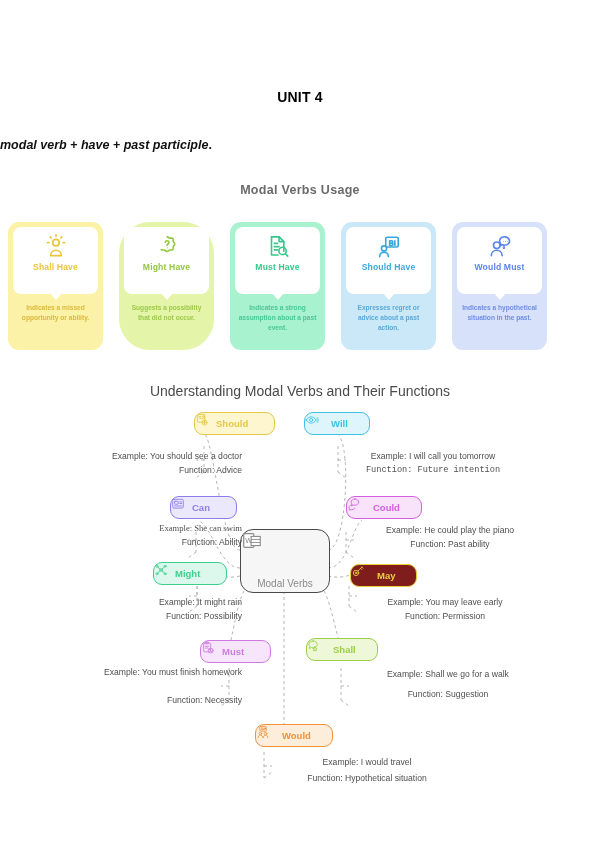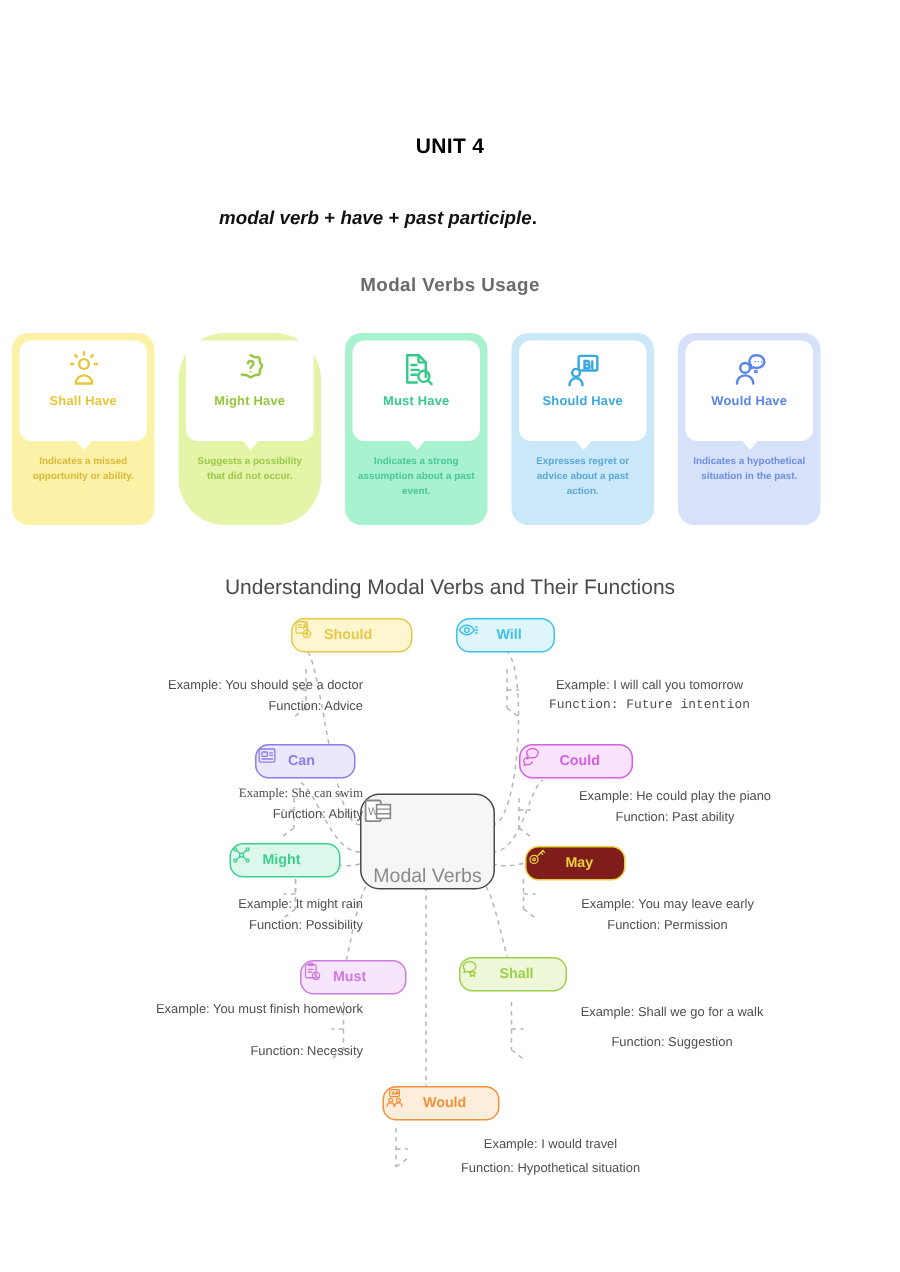--- a/index.html
+++ b/index.html
@@ -9,21 +9,21 @@
     position:relative;overflow:hidden;
   }
   .page{position:relative;width:600px;height:848px;}
 
   
   .unit-title{
     position:absolute;top:89px;left:0;width:600px;text-align:center;
     font-size:14px;font-weight:bold;color:#000;letter-spacing:.2px;
   }
   .formula{
-    position:absolute;top:138px;left:0;width:504px;text-align:center;
+    position:absolute;top:138px;left:0;width:504px;text-align:left;
     font-size:12.5px;font-weight:bold;font-style:italic;color:#111;
   }
   .formula .plain{font-weight:bold;font-style:normal;}
   .cards-title{
     position:absolute;top:183px;left:0;width:600px;text-align:center;
     font-size:12.5px;font-weight:bold;color:#6b6b6b;letter-spacing:.3px;
   }
 
   
   .cards{
@@ -69,21 +69,21 @@
     height:23px;display:flex;align-items:center;gap:5px;
     padding:0 21px;font-size:9.5px;font-weight:700;white-space:nowrap;
   }
   .node svg{width:14px;height:14px;flex:none;}
 
   .center-node{
     position:absolute;left:240px;top:129px;width:88px;height:62px;
     border:1.6px solid #4a4a4a;border-radius:13px;background:#f6f6f6;
     display:flex;flex-direction:column;align-items:center;justify-content:center;gap:3px;
   }
-  .center-node .cn-label{font-size:13px;color:#8a8a8a;margin-top:44px;}
+  .center-node .cn-label{font-size:10px;color:#8a8a8a;margin-top:44px;}
 
   .branch-text{
     position:absolute;font-size:8.6px;color:#4f4f4f;line-height:1.45;
   }
   .branch-text.right{text-align:center;}
   .branch-text.left{text-align:right;}
 </style>
 </head>
 <body>
 
@@ -151,21 +151,21 @@
         <div class="card-inner">
           <span class="card-icon"><svg viewBox="0 0 24 24" width="26" height="26" fill="none" stroke="#5b84ea" stroke-width="1.5" stroke-linecap="round" stroke-linejoin="round">
               <circle cx="9" cy="10.4" r="3"></circle>
               <path d="M4 20c0-2.9 2.2-5 5-5s5 2.1 5 5"></path>
               <path d="M13.4 3.2c2.8-1.4 6.6-.3 7.3 2.6.6 2.5-1.6 4.6-4.3 4.6-.8 0-1.5-.1-2.1-.4l-2.3.8.6-2a3.7 3.7 0 0 1 .8-5.6z"></path>
               <circle cx="15.1" cy="6.6" r=".45" fill="#5b84ea" stroke="none"></circle>
               <circle cx="17.1" cy="6.6" r=".45" fill="#5b84ea" stroke="none"></circle>
               <circle cx="19.1" cy="6.6" r=".45" fill="#5b84ea" stroke="none"></circle>
               <circle cx="15.6" cy="12.6" r=".5"></circle>
             </svg></span>
-          <div class="card-label" style="color:#5b84ea">Would Have</div>
+          <div class="card-label" style="color:#5b84ea">Would Must</div>
         </div>
         <div class="card-desc" style="color:#6d8fe2">Indicates a hypothetical situation in the past.</div>
       </div>
     </div>
 
   <div class="map-title">Understanding Modal Verbs and Their Functions</div>
 
   <div class="map">
     <svg width="600" height="410">
       <g fill="none" stroke="#b6b6b6" stroke-width="1" stroke-dasharray="3,3">

